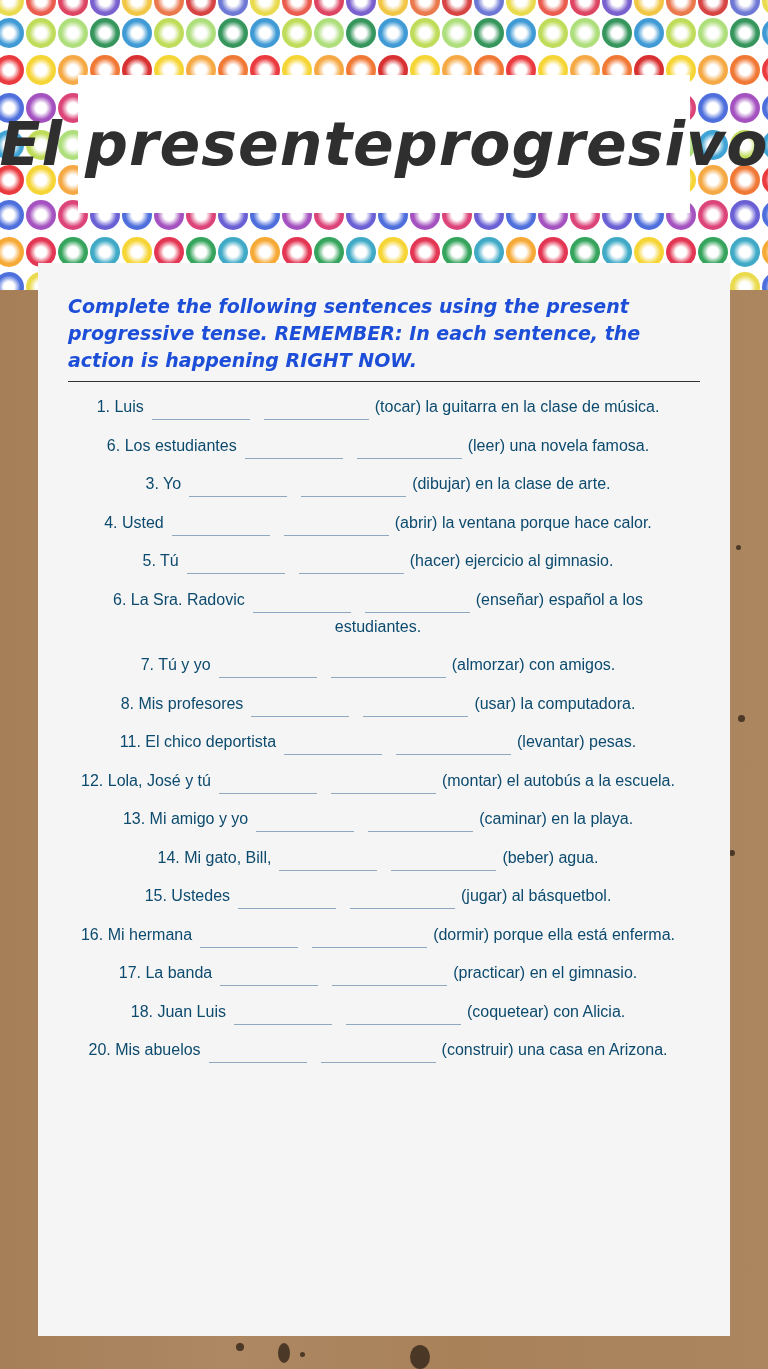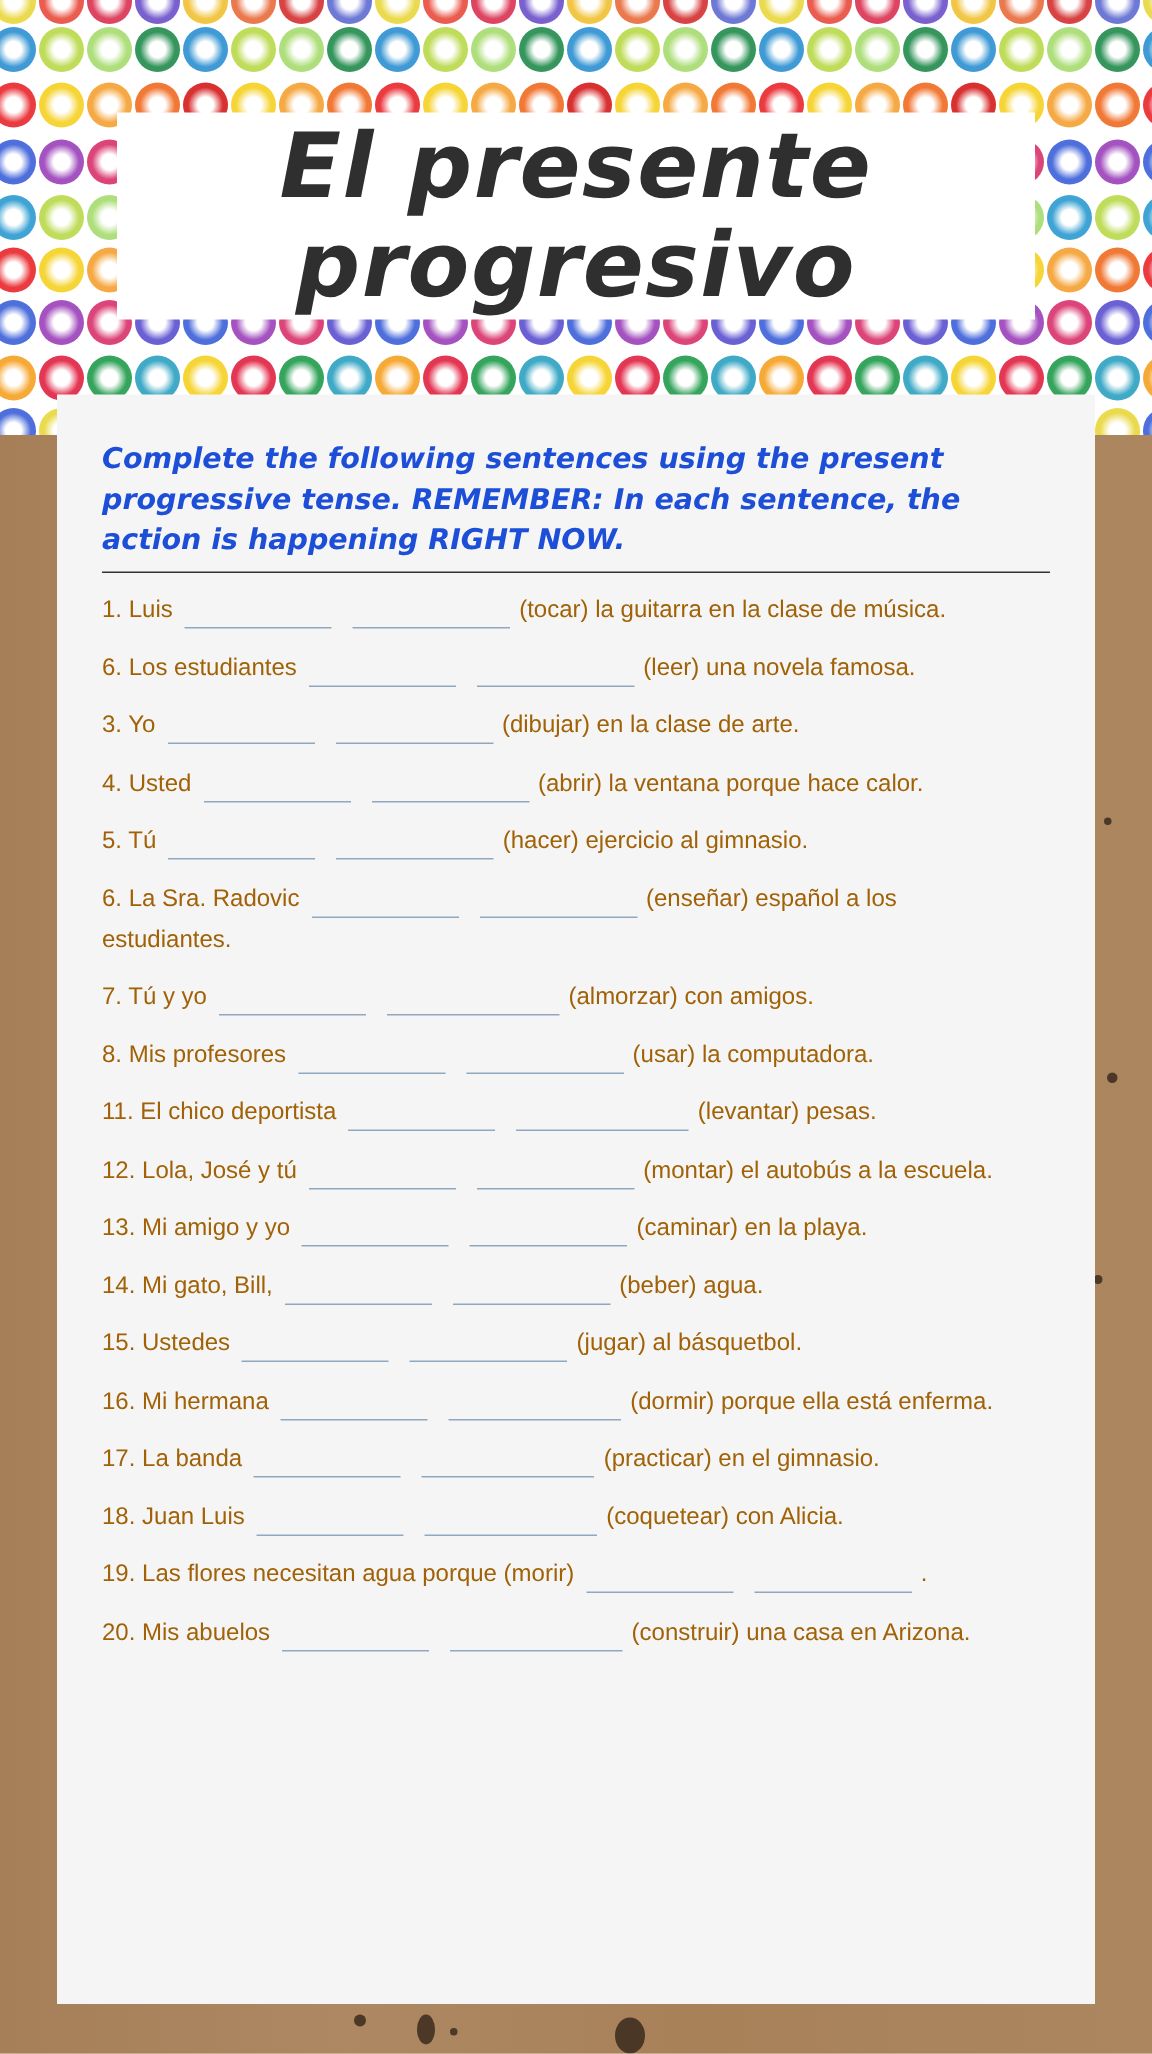--- a/index.html
+++ b/index.html
@@ -14,41 +14,41 @@
       radial-gradient(circle at 20% 30%, rgba(255,255,255,0.05) 0 2px, transparent 3px),
       linear-gradient(90deg, #a67f58 0%, #ad8862 30%, #a88159 60%, #ab865f 100%);
   }
   .speck { position:absolute; border-radius:50%; background:#3b2a1c; opacity:0.85; }
   .dots-area {
     position:absolute; left:0; top:0; width:768px; height:290px; background:#ffffff; overflow:hidden;
   }
   .dot { position:absolute; width:30px; height:30px; border-radius:50%; }
   .title-box {
     position:absolute; left:78px; top:75px; width:612px; height:138px; background:#ffffff;
-    display:flex; flex-direction:column; align-items:center; justify-content:center;
+    display:flex; align-items:center; justify-content:center;
   }
   .title-line {
     font-family:"DejaVu Sans", sans-serif; font-weight:bold; font-style:italic;
     font-size:60px; line-height:66px; color:#2f2f2f; letter-spacing:1px;
     white-space:nowrap;
   }
   .card {
     position:absolute; left:38px; top:263px; width:692px; height:1073px; background:#f5f5f5;
   }
   .instructions {
     position:absolute; left:30px; top:30px; width:600px;
     font-family:"DejaVu Sans", sans-serif; font-weight:bold; font-style:italic;
     font-size:19px; line-height:27px; color:#1d4ed8;
   }
   .rule {
     position:absolute; left:30px; top:118px; width:632px; height:1px; background:#333;
   }
   .items { position:absolute; left:30px; top:130px; width:620px; }
   .item {
-    font-size:16px; line-height:27px; color:#a16207; margin:0 0 11.5px 0;
+    font-size:16px; line-height:27px; color:#0c4a6e; margin:0 0 11.5px 0;text-align:center;
   }
   .blank {
     display:inline-block; width:98px; height:18px; border-bottom:1px solid #8fa8c0;
     margin:0 6px 0 8px; vertical-align:-8px;
   }
   .blank.wide { width:105px; }
   .blank.wider { width:115px; }
 </style>
 </head>
 <body>
@@ -309,16 +309,15 @@
       <div class="item"><span>7. Tú y yo</span><span class="blank"></span><span class="blank wider"></span><span>(almorzar) con amigos.</span></div>
       <div class="item"><span>8. Mis profesores</span><span class="blank"></span><span class="blank wide"></span><span>(usar) la computadora.</span></div>
       <div class="item"><span>11. El chico deportista</span><span class="blank"></span><span class="blank wider"></span><span>(levantar) pesas.</span></div>
       <div class="item"><span>12. Lola, José y tú</span><span class="blank"></span><span class="blank wide"></span><span>(montar) el autobús a la escuela.</span></div>
       <div class="item"><span>13. Mi amigo y yo</span><span class="blank"></span><span class="blank wide"></span><span>(caminar) en la playa.</span></div>
       <div class="item"><span>14. Mi gato, Bill,</span><span class="blank"></span><span class="blank wide"></span><span>(beber) agua.</span></div>
       <div class="item"><span>15. Ustedes</span><span class="blank"></span><span class="blank wide"></span><span>(jugar) al básquetbol.</span></div>
       <div class="item"><span>16. Mi hermana</span><span class="blank"></span><span class="blank wider"></span><span>(dormir) porque ella está enferma.</span></div>
       <div class="item"><span>17. La banda</span><span class="blank"></span><span class="blank wider"></span><span>(practicar) en el gimnasio.</span></div>
       <div class="item"><span>18. Juan Luis</span><span class="blank"></span><span class="blank wider"></span><span>(coquetear) con Alicia.</span></div>
-      <div class="item"><span>19. Las flores necesitan agua porque (morir)</span><span class="blank"></span><span class="blank wide"></span><span>.</span></div>
       <div class="item"><span>20. Mis abuelos</span><span class="blank"></span><span class="blank wider"></span><span>(construir) una casa en Arizona.</span></div>
     </div>
 </div>
 
 </body></html>

